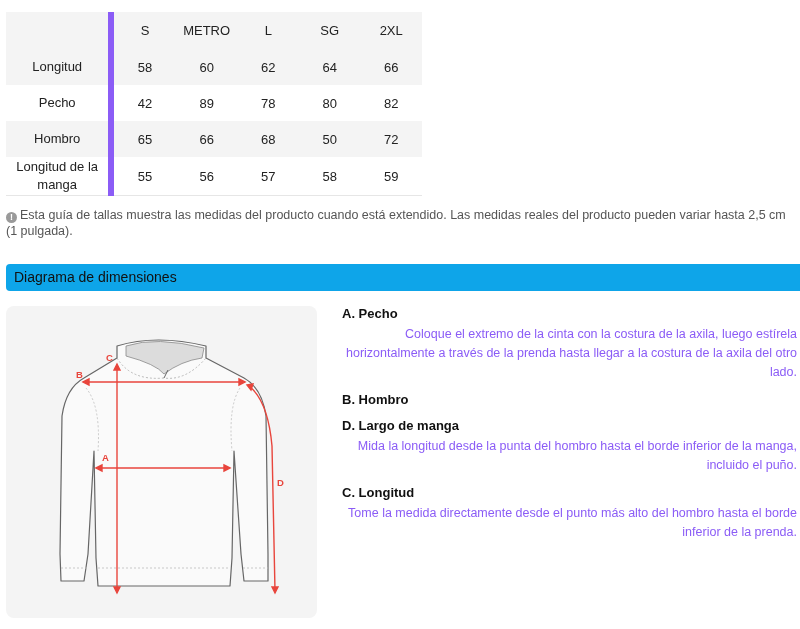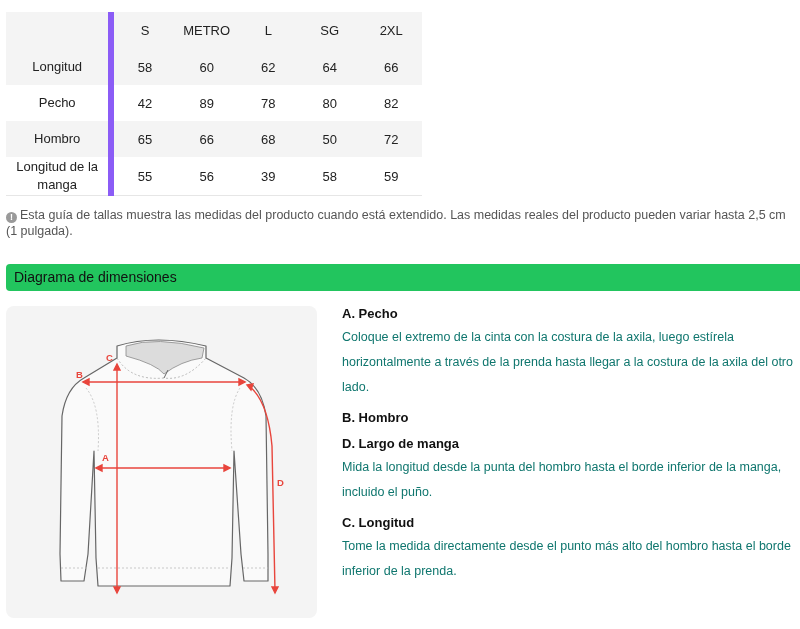--- a/index.html
+++ b/index.html
@@ -29,36 +29,36 @@
   }
   .note .info-icon {
     display: inline-block; width: 11px; height: 11px; border-radius: 50%;
     background: #9a9a9a; color: #fff; font-size: 9px; line-height: 11px;
     text-align: center; font-weight: bold; vertical-align: -1px; margin-right: 3px;
   }
   .note .note-text { }
 
   .section-heading {
     position: absolute; left: 6px; top: 264px; width: 794px; height: 27px;
-    background: #22c55e; border-radius: 4px 0 0 4px;
+    background: #0ea5e9; border-radius: 4px 0 0 4px;
     font-size: 14px; line-height: 27px; color: #111; padding-left: 8px; box-sizing: border-box;
   }
 
   .diagram-box {
     position: absolute; left: 6px; top: 306px; width: 311px; height: 312px;
     background: #f4f4f4; border-radius: 8px;
   }
   .diagram-box svg { position: absolute; left: 0; top: 0; }
 
   .descriptions {
     position: absolute; left: 342px; top: 305px; width: 455px;
   }
   .desc-item { margin-bottom: 9px; }
   .desc-title { font-size: 13px; font-weight: bold; color: #111; line-height: 17px; margin-bottom: 3px; }
-  .desc-body { font-size: 12.5px; color: #0f766e; line-height: 25px; }
+  .desc-body { font-size: 12.5px; color: #8b5cf6; line-height: 19px; text-align: right; }
 </style>
 </head>
 <body>
 
 <table class="size-table">
   <tbody>
       <tr class="header">
     <th class="label"></th>
     <th class="val">S</th>
     <th class="val">METRO</th>
@@ -87,21 +87,21 @@
     <td class="val">65</td>
     <td class="val">66</td>
     <td class="val">68</td>
     <td class="val">50</td>
     <td class="val">72</td>
   </tr>
   <tr>
     <td class="label">Longitud de la manga</td>
     <td class="val">55</td>
     <td class="val">56</td>
-    <td class="val">39</td>
+    <td class="val">57</td>
     <td class="val">58</td>
     <td class="val">59</td>
   </tr>
 </tbody>
   </table>
 
 <div class="note">
   <span class="info-icon">!</span><span class="note-text">Esta guía de tallas muestra las medidas del producto cuando está extendido. Las medidas reales del producto pueden variar hasta 2,5 cm (1 pulgada).</span>
 </div>
 

